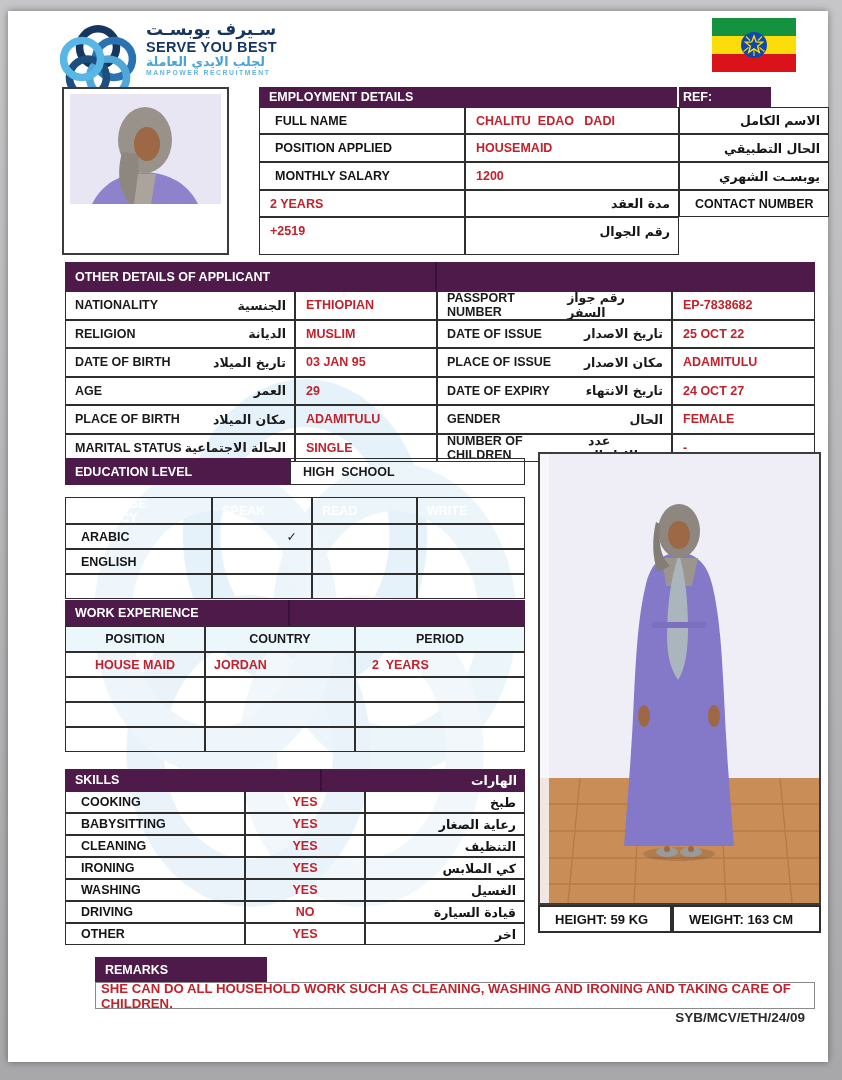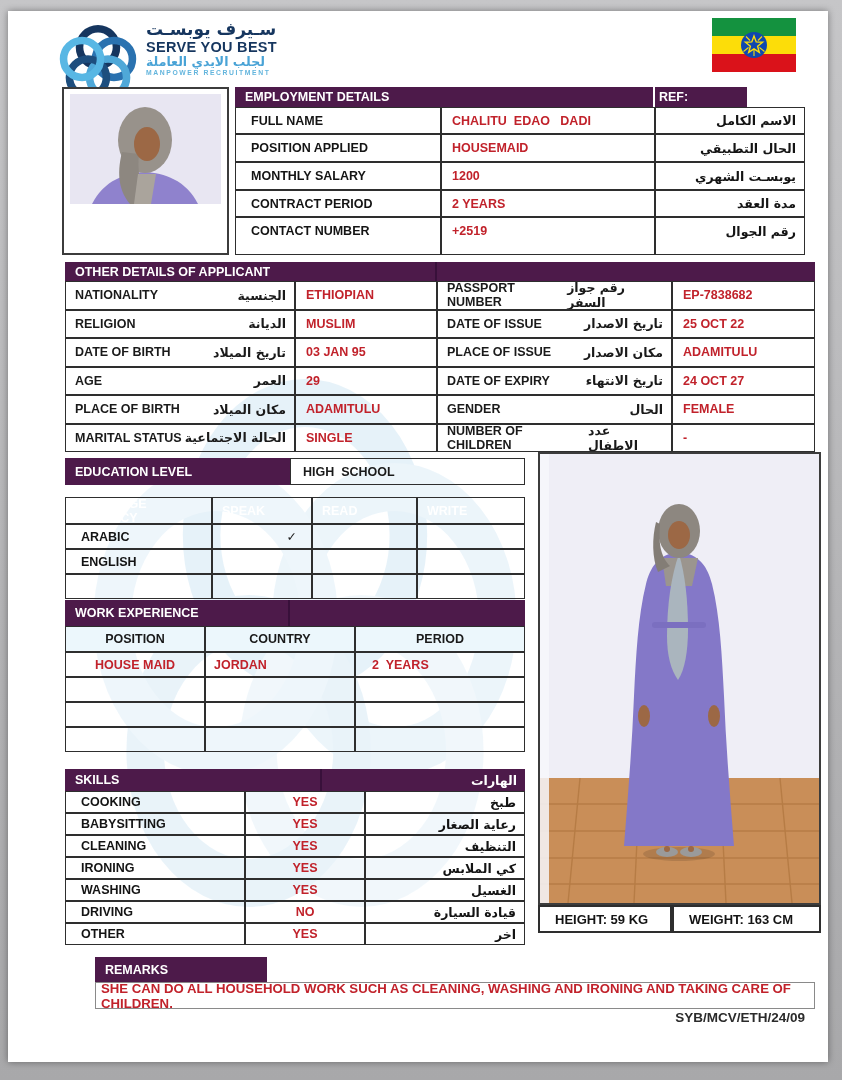--- a/index.html
+++ b/index.html
@@ -96,47 +96,46 @@
     <svg style="position:absolute;left:6px;top:5px;width:151px;height:110px;" viewBox="0 0 151 110">
       <rect width="151" height="110" fill="#e8e6f2"></rect>
       <path d="M22,110 C34,86 56,79 75,78 C94,79 116,86 128,110 Z" fill="#8f82cd"></path>
       <ellipse cx="75" cy="46" rx="27" ry="33" fill="#98928b"></ellipse>
       <path d="M52,58 C46,82 50,98 60,110 L80,110 C70,94 67,76 69,60 Z" fill="#8d8780"></path>
       <ellipse cx="77" cy="50" rx="13" ry="17" fill="#9c6845"></ellipse>
       <path d="M68,80 L86,80 L81,110 L64,110 Z" fill="#aaa49c"></path>
     </svg>
   </div>
 
-  <div class="abs" style="left:235px;top:87px;width:512px;">
+  <div class="abs" style="left:259px;top:87px;width:512px;">
     <div class="bar" style="height:20px;">
       <span class="pad" style="width:408px;">EMPLOYMENT DETAILS</span>
       <span class="divider-white"></span>
       <span style="padding-left:4px;">REF:</span>
     </div>
     <div class="grid" style="grid-template-columns:206px 214px 150px;grid-template-rows:27px 28px 28px 27px 38px;">
       <div class="cell lab">FULL NAME</div>
       <div class="cell val pre">CHALITU  EDAO   DADI</div>
       <div class="cell arab ar">الاسم الكامل</div>
       <div class="cell lab">POSITION APPLIED</div>
       <div class="cell val">HOUSEMAID</div>
       <div class="cell arab ar">الحال التطبيقي</div>
       <div class="cell lab">MONTHLY SALARY</div>
       <div class="cell val">1200</div>
       <div class="cell arab ar">يوبسـت الشهري</div>
-      <div class="cell lab">CONTRACT PERIOD</div>
       <div class="cell val">2 YEARS</div>
       <div class="cell arab ar">مدة العقد</div>
       <div class="cell lab" style="align-items:flex-start;padding-top:6px;">CONTACT NUMBER</div>
       <div class="cell val" style="align-items:flex-start;padding-top:6px;">+2519</div>
       <div class="cell arab ar" style="align-items:flex-start;padding-top:6px;">رقم الجوال</div>
     </div>
   </div>
 
   <div class="abs" style="left:65px;top:262px;width:750px;">
-    <div class="bar" style="height:19px;">
+    <div class="bar" style="height:29px;">
       <span class="pad" style="width:360px;">OTHER DETAILS OF APPLICANT</span>
       <span class="divider-dark"></span>
     </div>
     <div class="grid" style="grid-template-columns:230px 142px 235px 143px;grid-template-rows:repeat(6,28.5px);">
       <div class="cell dual">
           <span>NATIONALITY</span>
           <span class="ar">الجنسية</span>
         </div>
       <div class="cell val">ETHIOPIAN</div>
       <div class="cell dual">

